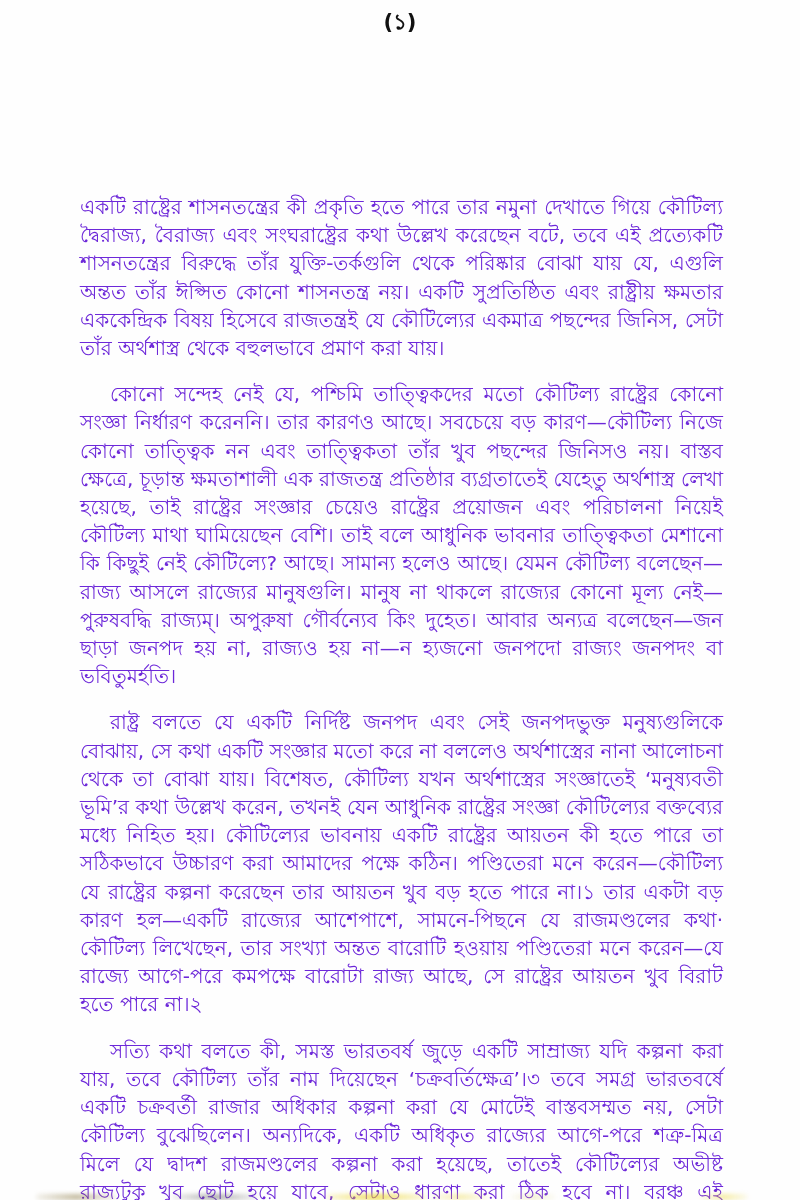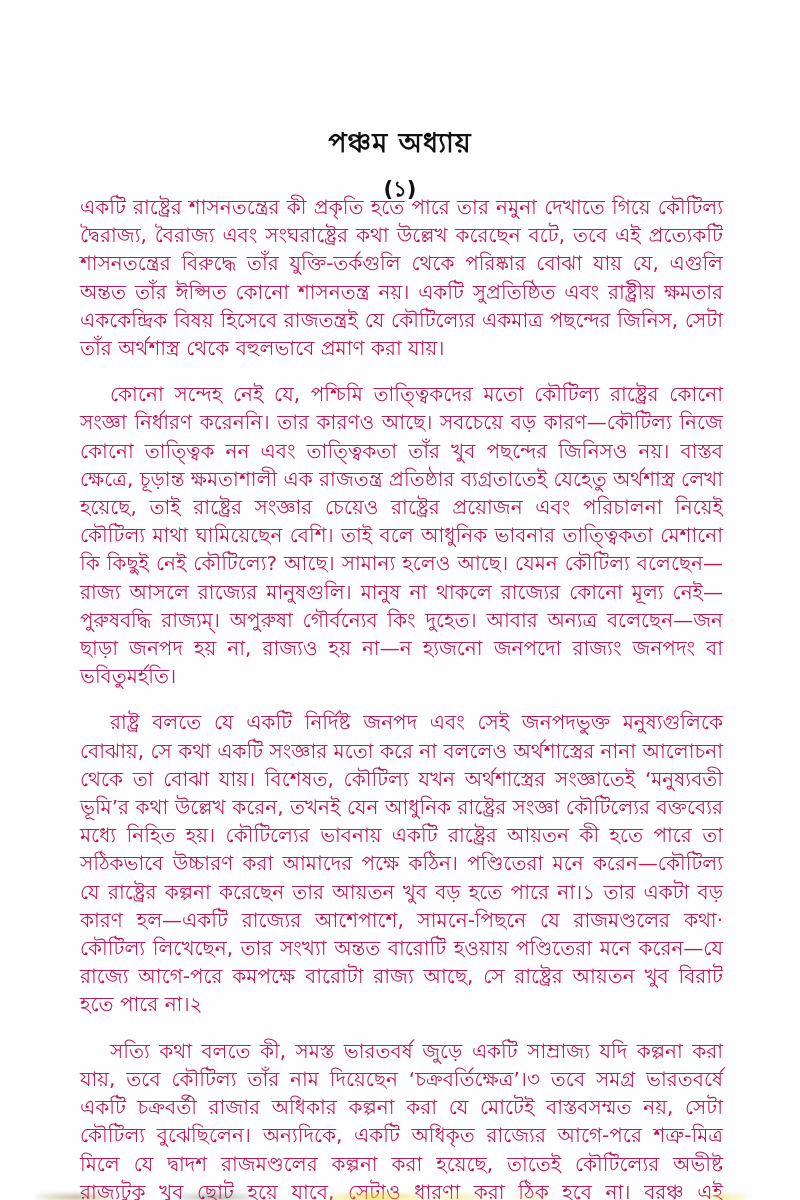--- a/index.html
+++ b/index.html
@@ -37,21 +37,21 @@
     top: 193px;
     left: 80px;
     width: 643px;
   }
   .para {
     margin: 0;
     font-size: 20px;
     line-height: 28.2px;
     font-weight: 500;
     text-align: justify;
-    color: #be185d;
+    color: #6d28d9;
   }
   .para.indent {
     text-indent: 30px;
     margin-top: 18px;
   }
   
   .smudge {
     position: absolute;
     bottom: 0;
     height: 6px;
@@ -62,21 +62,20 @@
   .smudge-2 { left: 172px; width: 86px;  background: linear-gradient(90deg, rgba(110,110,105,.08), rgba(100,100,95,.50), rgba(110,110,105,.08)); }
   .smudge-3 { left: 326px; width: 100px; background: linear-gradient(90deg, rgba(235,215,40,.15), rgba(235,210,30,.70), rgba(235,215,40,.15)); }
   .smudge-4 { left: 430px; width: 60px;  background: linear-gradient(90deg, rgba(235,220,70,.05), rgba(235,215,60,.40), rgba(235,220,70,.05)); }
   .smudge-5 { left: 510px; width: 46px;  background: linear-gradient(90deg, rgba(220,210,120,.05), rgba(215,205,110,.30), rgba(220,210,120,.05)); }
   .smudge-6 { left: 700px; width: 48px;  background: linear-gradient(90deg, rgba(235,220,70,.08), rgba(235,215,60,.45), rgba(235,220,70,.08)); }
 </style>
 </head>
 <body>
 
 <div class="page">
-  <h1 class="heading">পঞ্চম অধ্যায়</h1>
   <div class="section-number">(১)</div>
 
   <div class="body-text">
       <p class="para">একটি রাষ্ট্রের শাসনতন্ত্রের কী প্রকৃতি হতে পারে তার নমুনা দেখাতে গিয়ে কৌটিল্য দ্বৈরাজ্য, বৈরাজ্য এবং সংঘরাষ্ট্রের কথা উল্লেখ করেছেন বটে, তবে এই প্রত্যেকটি শাসনতন্ত্রের বিরুদ্ধে তাঁর যুক্তি-তর্কগুলি থেকে পরিষ্কার বোঝা যায় যে, এগুলি অন্তত তাঁর ঈপ্সিত কোনো শাসনতন্ত্র নয়। একটি সুপ্রতিষ্ঠিত এবং রাষ্ট্রীয় ক্ষমতার এককেন্দ্রিক বিষয় হিসেবে রাজতন্ত্রই যে কৌটিল্যের একমাত্র পছন্দের জিনিস, সেটা তাঁর অর্থশাস্ত্র থেকে বহুলভাবে প্রমাণ করা যায়।</p>
       <p class="para indent">কোনো সন্দেহ নেই যে, পশ্চিমি তাত্ত্বিকদের মতো কৌটিল্য রাষ্ট্রের কোনো সংজ্ঞা নির্ধারণ করেননি। তার কারণও আছে। সবচেয়ে বড় কারণ—কৌটিল্য নিজে কোনো তাত্ত্বিক নন এবং তাত্ত্বিকতা তাঁর খুব পছন্দের জিনিসও নয়। বাস্তব ক্ষেত্রে, চূড়ান্ত ক্ষমতাশালী এক রাজতন্ত্র প্রতিষ্ঠার ব্যগ্রতাতেই যেহেতু অর্থশাস্ত্র লেখা হয়েছে, তাই রাষ্ট্রের সংজ্ঞার চেয়েও রাষ্ট্রের প্রয়োজন এবং পরিচালনা নিয়েই কৌটিল্য মাথা ঘামিয়েছেন বেশি। তাই বলে আধুনিক ভাবনার তাত্ত্বিকতা মেশানো কি কিছুই নেই কৌটিল্যে? আছে। সামান্য হলেও আছে। যেমন কৌটিল্য বলেছেন—রাজ্য আসলে রাজ্যের মানুষগুলি। মানুষ না থাকলে রাজ্যের কোনো মূল্য নেই—পুরুষবদ্ধি রাজ্যম্। অপুরুষা গৌর্বন্যেব কিং দুহেত। আবার অন্যত্র বলেছেন—জন ছাড়া জনপদ হয় না, রাজ্যও হয় না—ন হ্যজনো জনপদো রাজ্যং জনপদং বা ভবিতুমর্হতি।</p>
       <p class="para indent">রাষ্ট্র বলতে যে একটি নির্দিষ্ট জনপদ এবং সেই জনপদভুক্ত মনুষ্যগুলিকে বোঝায়, সে কথা একটি সংজ্ঞার মতো করে না বললেও অর্থশাস্ত্রের নানা আলোচনা থেকে তা বোঝা যায়। বিশেষত, কৌটিল্য যখন অর্থশাস্ত্রের সংজ্ঞাতেই ‘মনুষ্যবতী ভূমি’র কথা উল্লেখ করেন, তখনই যেন আধুনিক রাষ্ট্রের সংজ্ঞা কৌটিল্যের বক্তব্যের মধ্যে নিহিত হয়। কৌটিল্যের ভাবনায় একটি রাষ্ট্রের আয়তন কী হতে পারে তা সঠিকভাবে উচ্চারণ করা আমাদের পক্ষে কঠিন। পণ্ডিতেরা মনে করেন—কৌটিল্য যে রাষ্ট্রের কল্পনা করেছেন তার আয়তন খুব বড় হতে পারে না।১ তার একটা বড় কারণ হল—একটি রাজ্যের আশেপাশে, সামনে-পিছনে যে রাজমণ্ডলের কথা· কৌটিল্য লিখেছেন, তার সংখ্যা অন্তত বারোটি হওয়ায় পণ্ডিতেরা মনে করেন—যে রাজ্যে আগে-পরে কমপক্ষে বারোটা রাজ্য আছে, সে রাষ্ট্রের আয়তন খুব বিরাট হতে পারে না।২</p>
       <p class="para indent">সত্যি কথা বলতে কী, সমস্ত ভারতবর্ষ জুড়ে একটি সাম্রাজ্য যদি কল্পনা করা যায়, তবে কৌটিল্য তাঁর নাম দিয়েছেন ‘চক্রবর্তিক্ষেত্র’।৩ তবে সমগ্র ভারতবর্ষে একটি চক্রবর্তী রাজার অধিকার কল্পনা করা যে মোটেই বাস্তবসম্মত নয়, সেটা কৌটিল্য বুঝেছিলেন। অন্যদিকে, একটি অধিকৃত রাজ্যের আগে-পরে শত্রু-মিত্র মিলে যে দ্বাদশ রাজমণ্ডলের কল্পনা করা হয়েছে, তাতেই কৌটিল্যের অভীষ্ট রাজ্যটুকু খুব ছোট হয়ে যাবে, সেটাও ধারণা করা ঠিক হবে না। বরঞ্চ এই রাজমণ্ডলের নিরিখেই কৌটিল্যের অভীষ্ট রাজ্যটিকে সাধারণের তুলনায় একটু বড়ই ভাবা উচিত।</p>
     </div>
 
   <div class="smudge smudge-1"></div>

